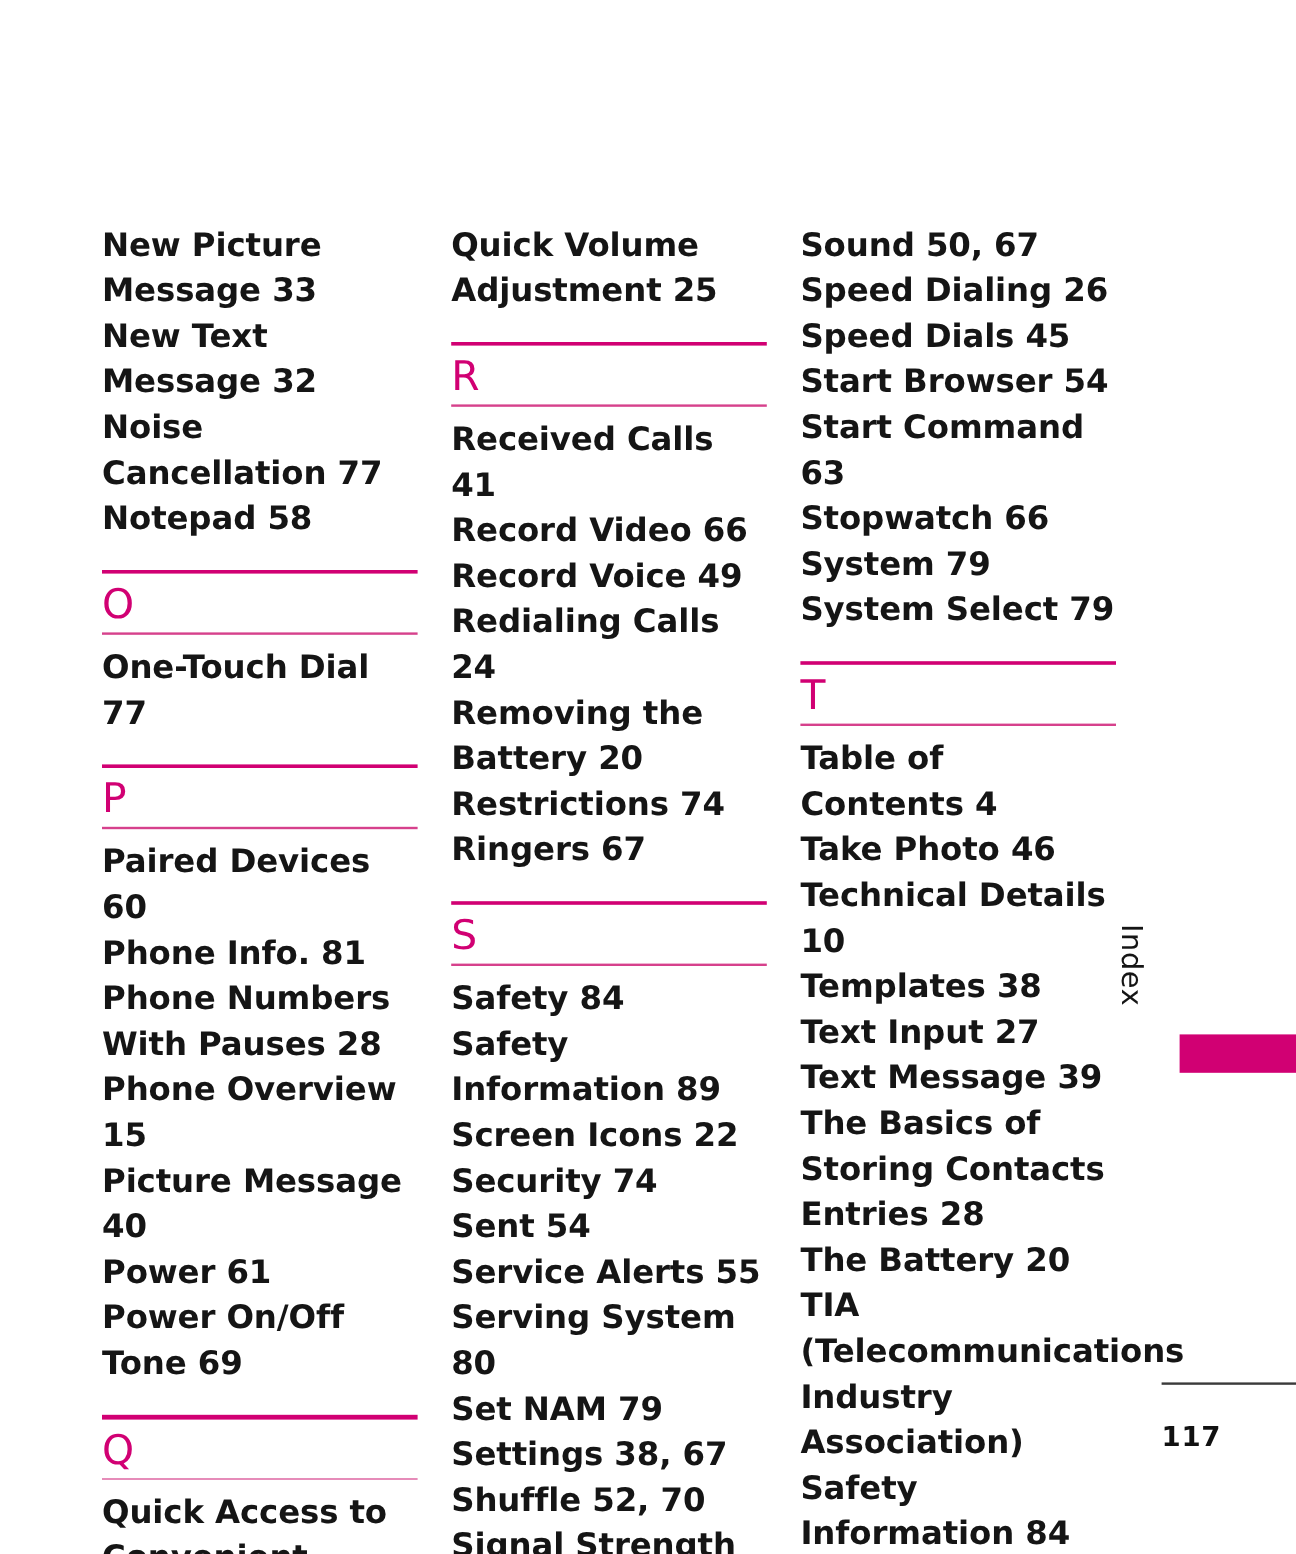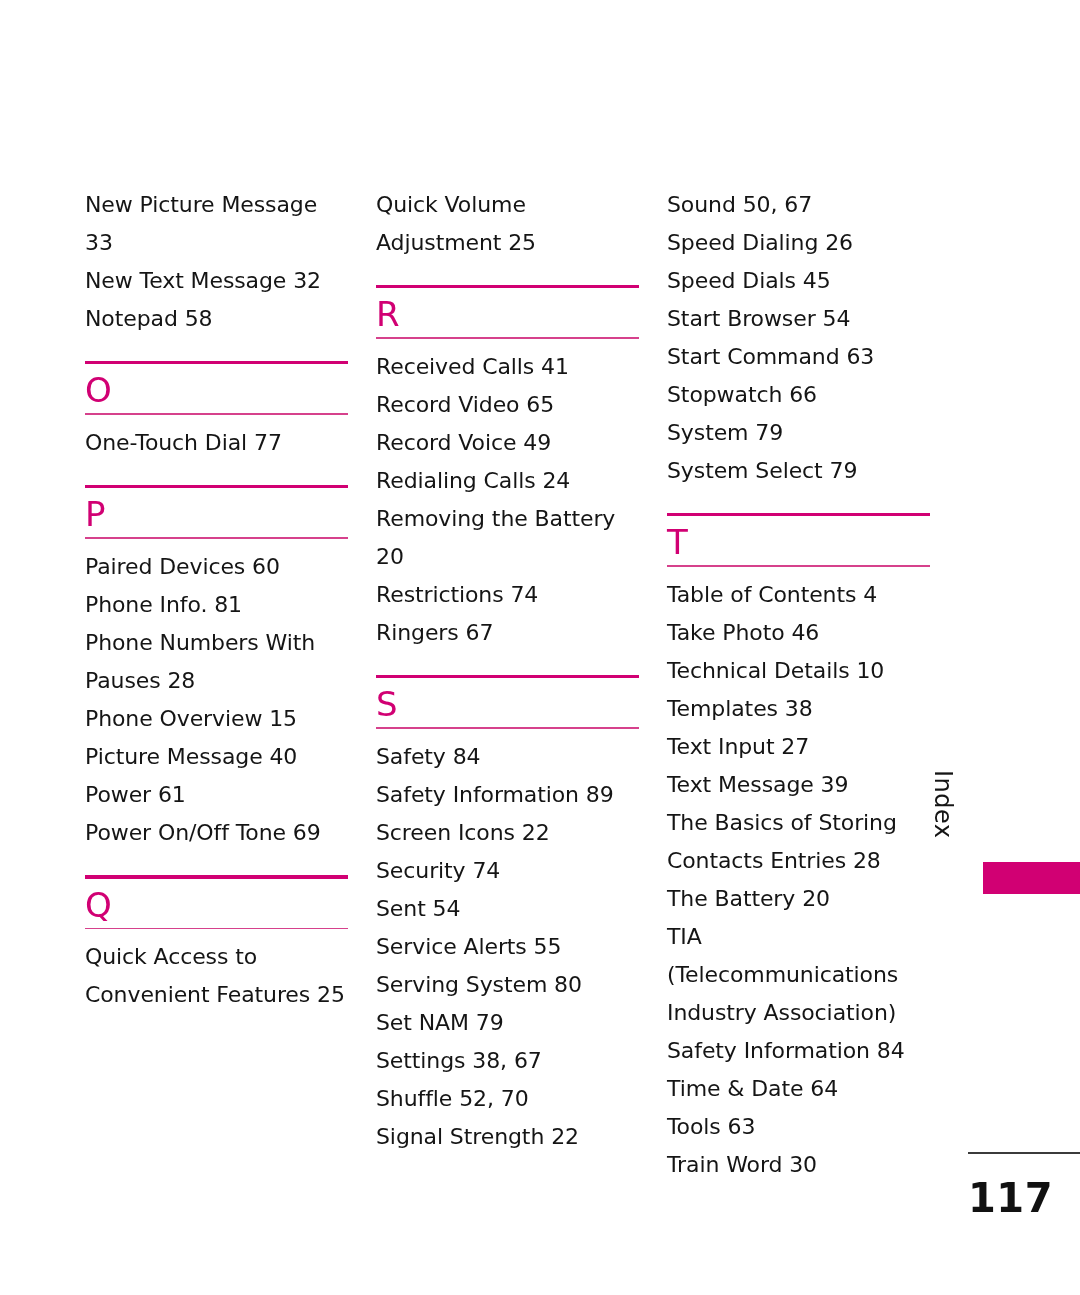--- a/index.html
+++ b/index.html
@@ -34,25 +34,25 @@
     gap: 28px;
     align-items: flex-start;
   }
   .column {
     width: 263px;
     flex: 0 0 263px;
   }
 
   
   .entry {
-    font-size: 22px;
+    font-size: 27px;
     line-height: 38px;
     letter-spacing: -0.1px;
     color: #151515;
-    font-weight: 400;
+    font-weight: 700;
     white-space: pre-wrap;
   }
 
   
   .section {
     margin-top: 23px;
     margin-bottom: 9px;
   }
   .rule-top {
     height: 3.4px;
@@ -103,36 +103,37 @@
     top: 1152px;
     width: 112px;
     height: 2.2px;
     background: #3b3b3b;
   }
   .page-number {
     position: absolute;
     left: 968px;
     top: 1178px;
     width: 90px;
-    font-size: 40px;
+    font-size: 23px;
     line-height: 40px;
     font-weight: 700;
     color: #111111;
     letter-spacing: 0.5px;
   }
 </style>
 </head>
 <body>
 
 <div class="page">
 
   <div class="columns">
       <div class="column">
         <div class="entry">New Picture Message 33</div>
         <div class="entry">New Text Message 32</div>
+        <div class="entry">Noise Cancellation 77</div>
         <div class="entry">Notepad 58</div>
         <div class="section">
           <div class="rule-top"></div>
           <div class="letter">O</div>
           <div class="rule-bottom"></div>
         </div>
         <div class="entry">One-Touch Dial 77</div>
         <div class="section">
           <div class="rule-top"></div>
           <div class="letter">P</div>
@@ -153,21 +154,21 @@
         <div class="entry">Quick Access to Convenient Features 25</div>
       </div>
       <div class="column">
         <div class="entry">Quick Volume Adjustment 25</div>
         <div class="section">
           <div class="rule-top"></div>
           <div class="letter">R</div>
           <div class="rule-bottom"></div>
         </div>
         <div class="entry">Received Calls 41</div>
-        <div class="entry">Record Video 65</div>
+        <div class="entry">Record Video 66</div>
         <div class="entry">Record Voice 49</div>
         <div class="entry">Redialing Calls 24</div>
         <div class="entry">Removing the Battery 20</div>
         <div class="entry">Restrictions 74</div>
         <div class="entry">Ringers 67</div>
         <div class="section">
           <div class="rule-top"></div>
           <div class="letter">S</div>
           <div class="rule-bottom"></div>
         </div>

